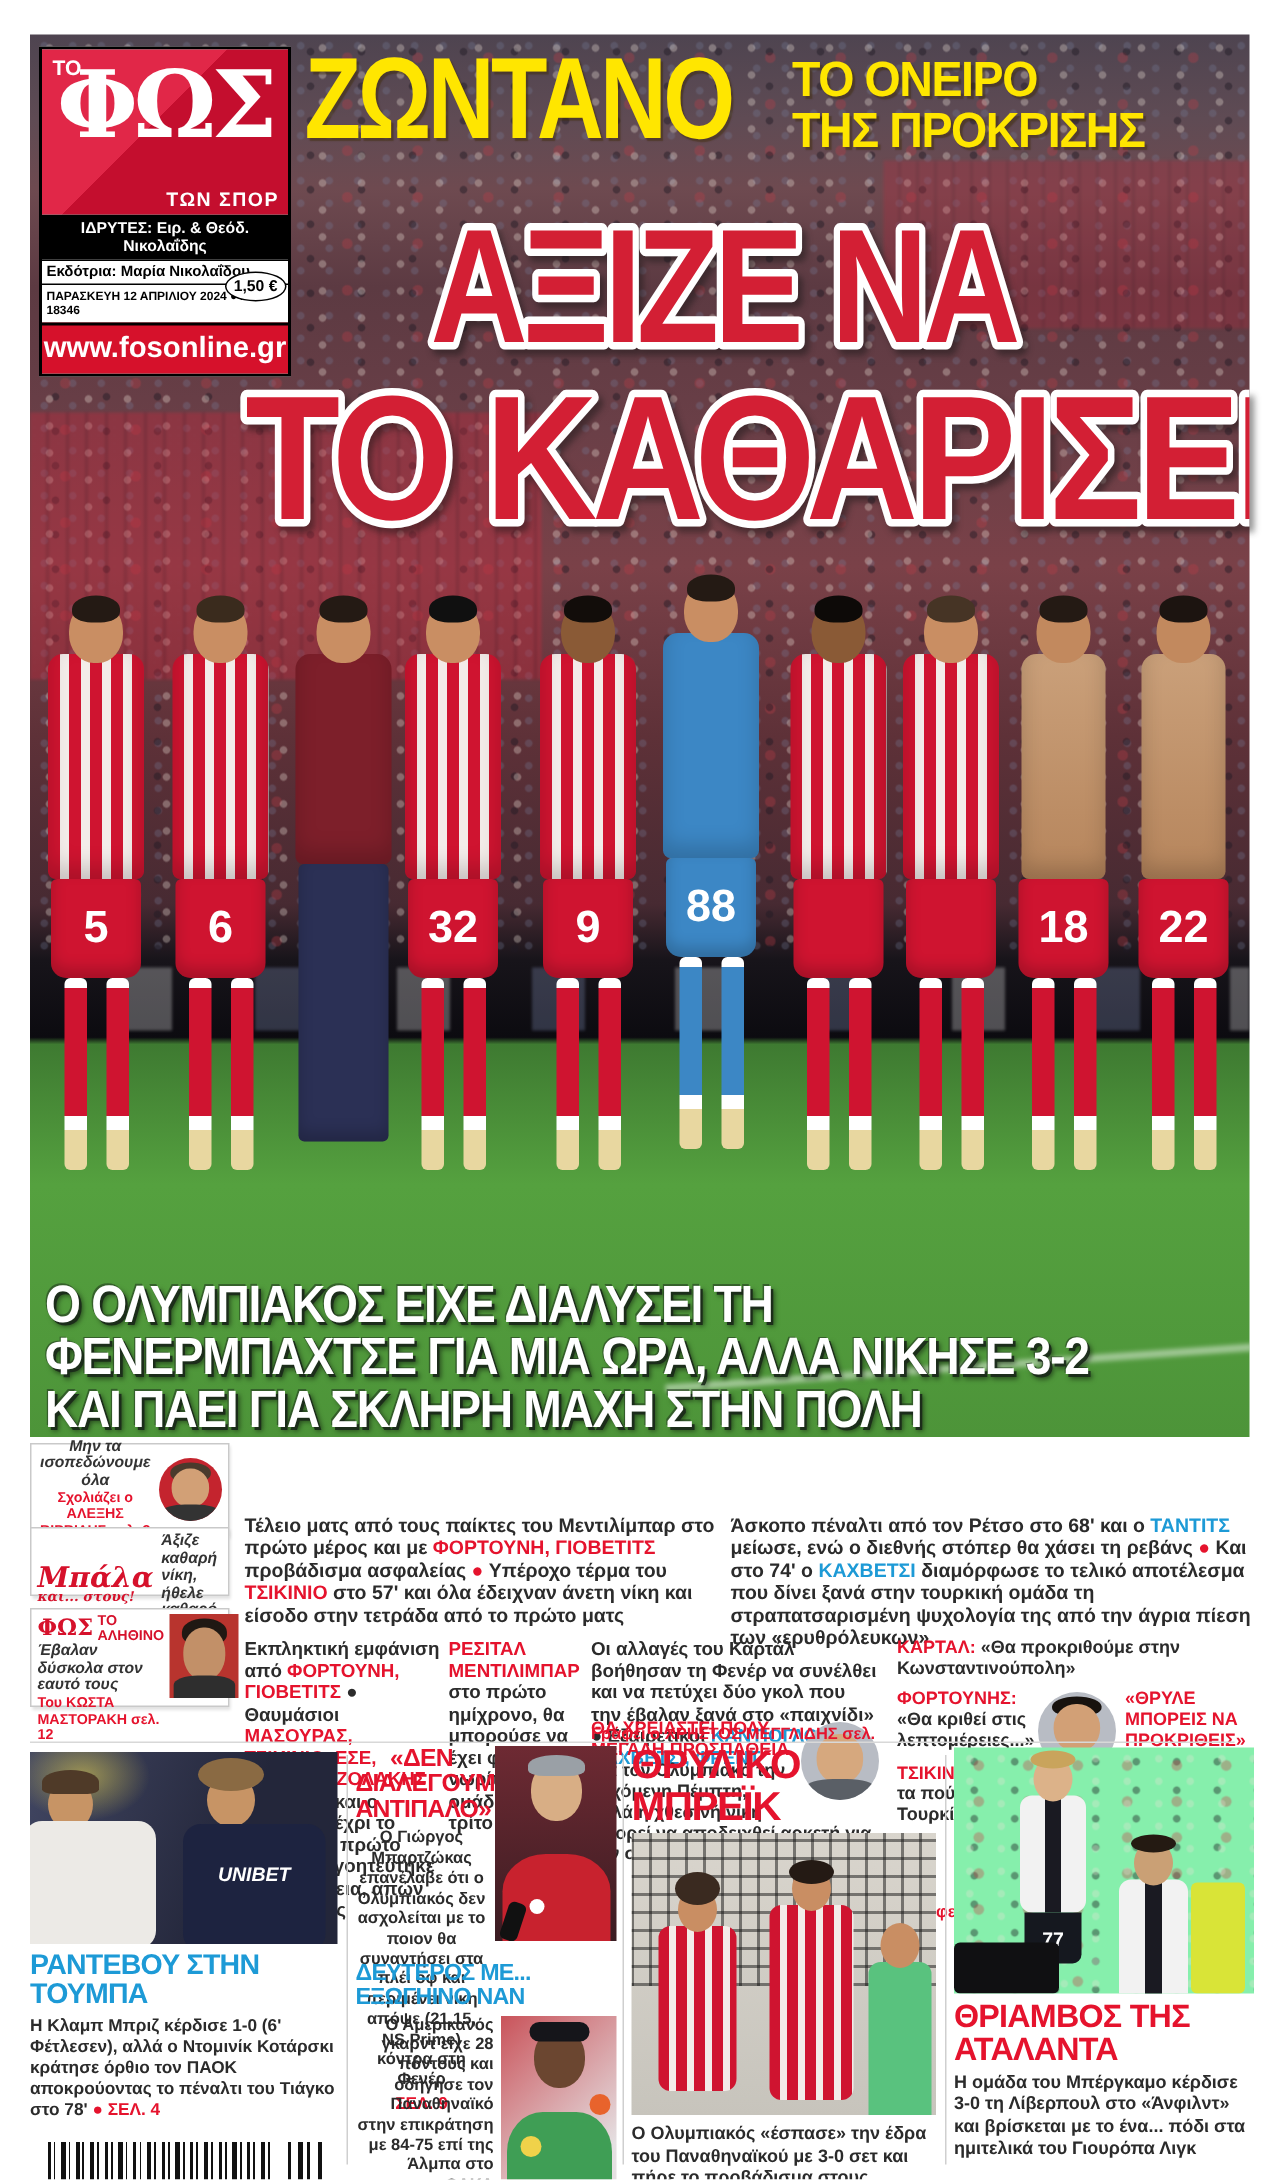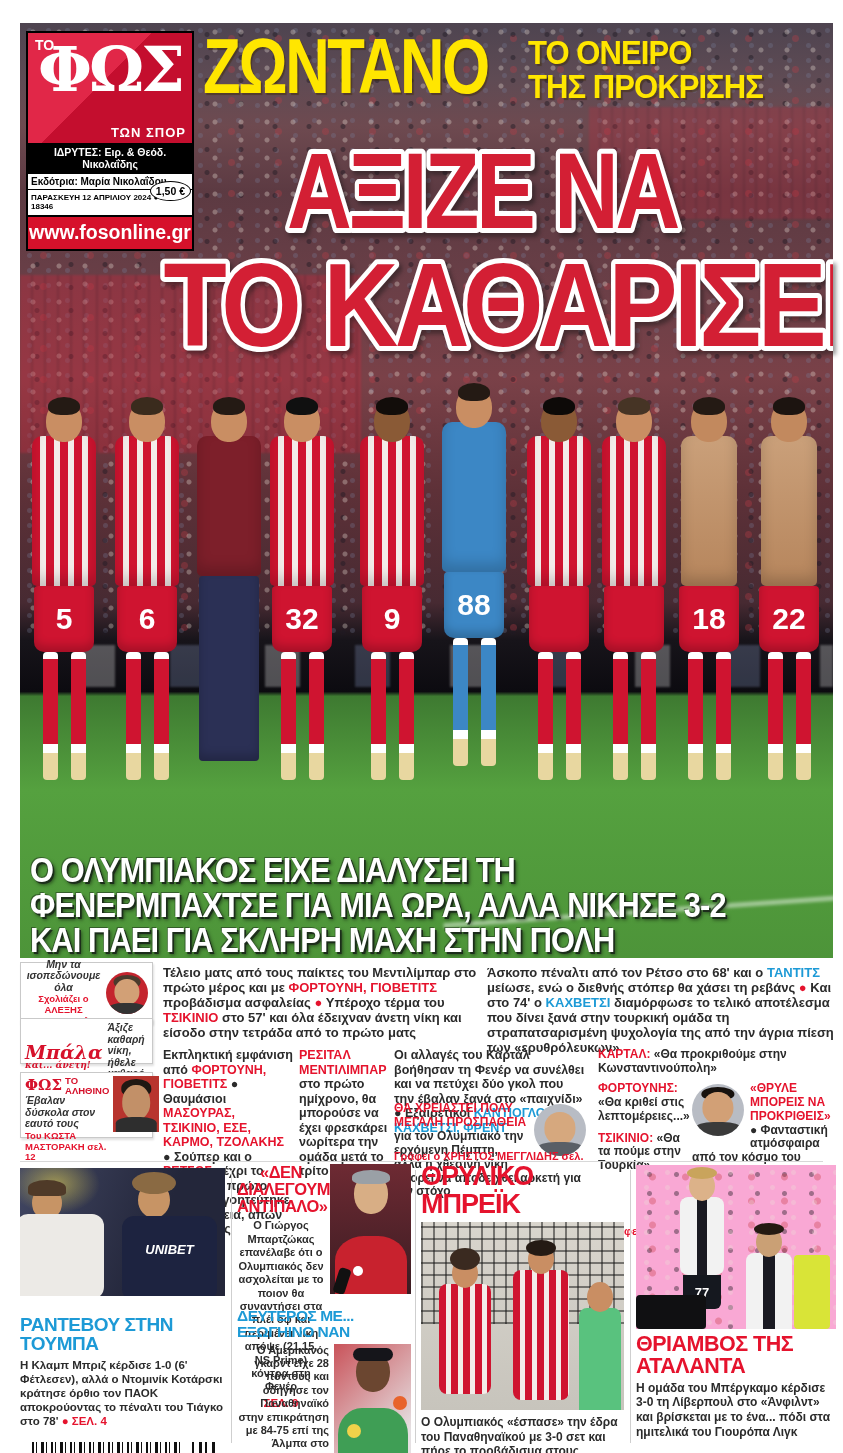--- a/index.html
+++ b/index.html
@@ -97,21 +97,21 @@
   .face .skin{position:absolute;left:50%;top:16%;width:60%;height:62%;transform:translateX(-50%);
     border-radius:48%;background:#d2a076;}
   .face .hair{position:absolute;left:50%;top:6%;width:64%;height:32%;transform:translateX(-50%);
     border-radius:50% 50% 40% 40%;background:#3b2e26;}
   .face .torso{position:absolute;bottom:-2%;left:50%;transform:translateX(-50%);width:88%;height:28%;
     border-radius:40% 40% 0 0;background:#474747;}
   .circ{border-radius:50%;}
   .mini-logo{color:#d6112b;font-family:"DejaVu Serif",serif;font-style:italic;font-weight:bold;line-height:.9;}
   .fos-mini{color:#d6112b;font-weight:800;line-height:1;}
 
-  .midtext{position:absolute;font-size:13px;font-weight:700;color:#2b2b2b;line-height:1.16;}
+  .midtext{position:absolute;font-size:13px;font-weight:700;color:#2b2b2b;line-height:1.16;margin-top:44px;}
   .seg-red{color:#e5132d;font-weight:800;}
   .seg-blue{color:#1d9ad6;font-weight:800;}
   .mid-byline{position:absolute;font-size:11px;font-weight:800;color:#e5132d;}
 
   .effort-face{float:right;width:52px;height:52px;border-radius:50%;margin:2px 0 2px 5px;}
   .thryle-face{float:left;width:52px;height:52px;border-radius:50%;margin:2px 6px 2px 0;}
 
   
   .hrule{position:absolute;left:20px;right:20px;top:1161px;height:1px;background:#d8d8d8;}
   .vsep{position:absolute;top:1170px;bottom:10px;width:1px;background:#cfcfcf;}
@@ -323,21 +323,21 @@
       <div class="hair" style="background:#4a3a2c"></div>
         <div class="skin"></div>
         <div class="torso" style="background:#333"></div>
     </div>
   </div>
 
   <div class="side-box" style="top:1018px;height:46px">
     <div style="display:flex;gap:5px;align-items:center">
       <div>
         <div class="mini-logo" style="font-size:19px">Μπάλα</div>
-        <div class="mini-logo" style="font-size:9px">και... άνετη!</div>
+        <div class="mini-logo" style="font-size:9px">και... στους!</div>
       </div>
       <div class="sb-title" style="flex:1">Άξιζε καθαρή νίκη, ήθελε καθαρό μυαλό</div>
     </div>
     <div class="sb-byline" style="text-align:center">Του ΧΡΗΣΤΟΥ ΜΕΓΓΛΙΔΗ σελ. 12</div>
   </div>
 
   <div class="side-box" style="top:1072px;height:66px;display:flex;gap:4px">
     <div style="flex:1">
       <div style="display:flex;gap:3px;align-items:center">
         <span class="fos-mini" style="font-size:15px;font-family:'DejaVu Serif',serif">ΦΩΣ</span>
@@ -398,21 +398,21 @@
       <div style="position:absolute;left:-10px;top:-14px;width:90px;height:60px;border-radius:50%;background:radial-gradient(closest-side,rgba(240,220,80,.55),transparent)"></div>
       <div style="position:absolute;left:12px;top:18px;width:30px;height:34px;border-radius:50%;background:#c79465"></div>
       <div style="position:absolute;left:8px;top:12px;width:38px;height:16px;border-radius:50% 50% 20% 20%;background:#4f3a28"></div>
       <div style="position:absolute;left:-4px;top:46px;width:88px;height:85px;border-radius:12px;background:#eceae6"></div>
       <div style="position:absolute;left:118px;top:14px;width:32px;height:36px;border-radius:50%;background:#c79465"></div>
       <div style="position:absolute;left:112px;top:4px;width:44px;height:22px;border-radius:50%;background:#8a6a43"></div>
       <div style="position:absolute;left:102px;top:48px;width:95px;height:85px;border-radius:12px;background:#1d2340;display:flex;justify-content:center;padding-top:26px;box-sizing:border-box">
         <span style="color:#fff;font-weight:800;font-size:13px;font-style:italic">UNIBET</span>
       </div>
     </div>
-    <div class="b-headline-blue" style="font-size:19px;margin-top:19px">ΡΑΝΤΕΒΟΥ ΣΤΗΝ ΤΟΥΜΠΑ</div>
+    <div class="b-headline-blue" style="font-size:19px;margin-top:5px">ΡΑΝΤΕΒΟΥ ΣΤΗΝ ΤΟΥΜΠΑ</div>
     <div class="b-body" style="margin-top:4px"><span>Η Κλαμπ Μπριζ κέρδισε 1-0 (6' Φέτλεσεν), αλλά ο Ντομινίκ Κοτάρσκι κράτησε όρθιο τον ΠΑΟΚ αποκρούοντας το πέναλτι του Τιάγκο στο 78' </span><span class="seg-red">● ΣΕΛ. 4</span></div>
     <div class="barcode-row" style="margin:14px 0 0 12px">
       <div>
         <div class="bars"></div>
 
       </div>
       <div>
         <div class="bars-sm"></div>
 
       </div>
@@ -473,21 +473,21 @@
       <div class="mini-player" style="left:158px;top:60px">
         <div class="mp-head"></div>
         <div class="mp-torso" style="background:#59c27e;width:42px;height:120px"></div>
       </div>
     </div>
     <div class="b-body" style="font-size:12px;margin-top:5px">Ο Ολυμπιακός «έσπασε» την έδρα του Παναθηναϊκού με 3-0 σετ και πήρε το προβάδισμα στους τελικούς της Βόλεϊ Λιγκ ανδρών</div>
 
   </div>
 
   <div class="abs" style="left:636px;top:1165px;width:200px">
-    <div class="b-photo" style="height:164px;background:#f9a8d4">
+    <div class="b-photo" style="height:164px;background:#86efac">
       <div style="position:absolute;inset:0;background-image:radial-gradient(circle,rgba(235,225,215,.3) 2px,transparent 3px),radial-gradient(circle,rgba(200,60,70,.35) 3px,transparent 4px),radial-gradient(circle,rgba(25,20,28,.4) 2px,transparent 3px);background-size:21px 15px,33px 24px,27px 19px"></div>
       <div class="mini-player" style="left:44px;top:6px">
         <div class="mp-head" style="background:#dcb289">
             <div class="mp-hair" style="background:#c9a45c;height:12px"></div>
           </div>
         <div class="mp-torso whiteshirt" style="width:44px;height:78px"></div>
         <div style="width:38px;height:34px;margin:0 auto;background:#15181f;border-radius:0 0 6px 6px;display:flex;align-items:center;justify-content:center">
           <span style="color:#fff;font-weight:800;font-size:13px">77</span>
         </div>
       </div>

